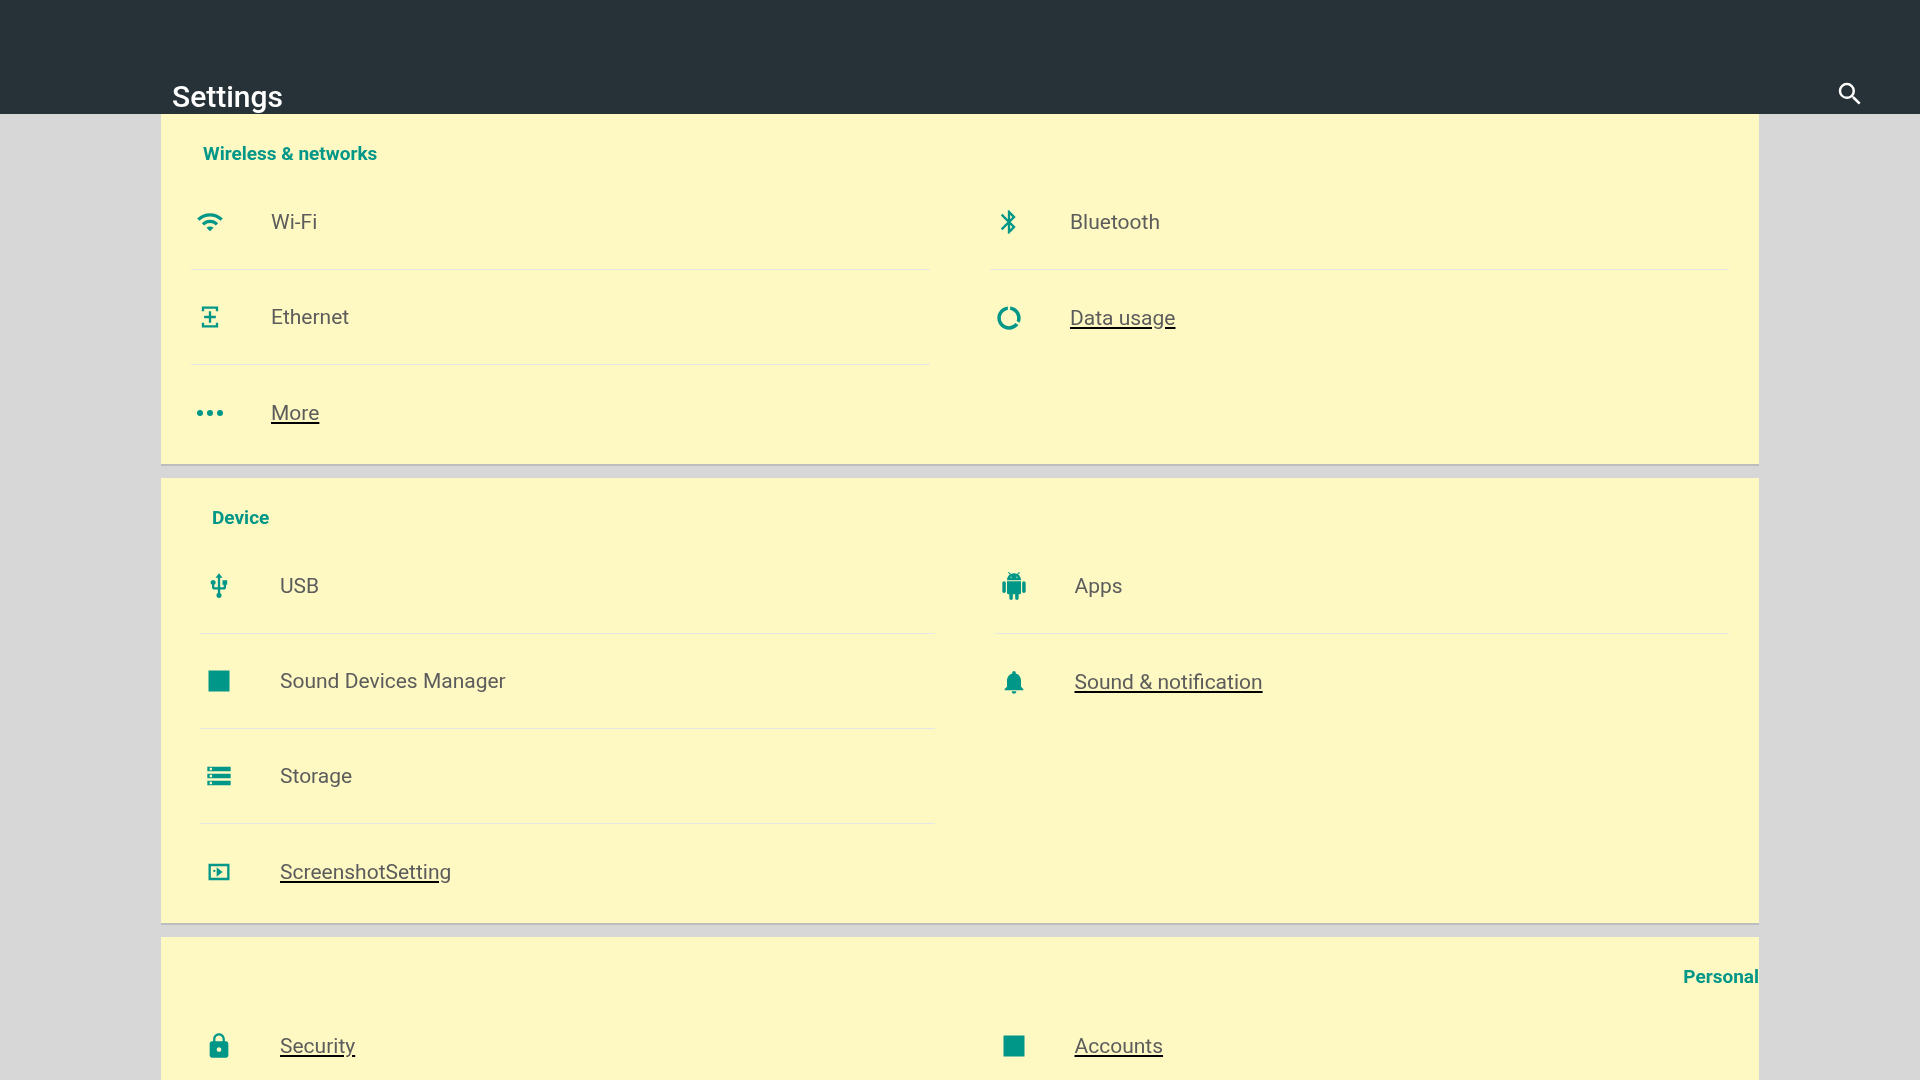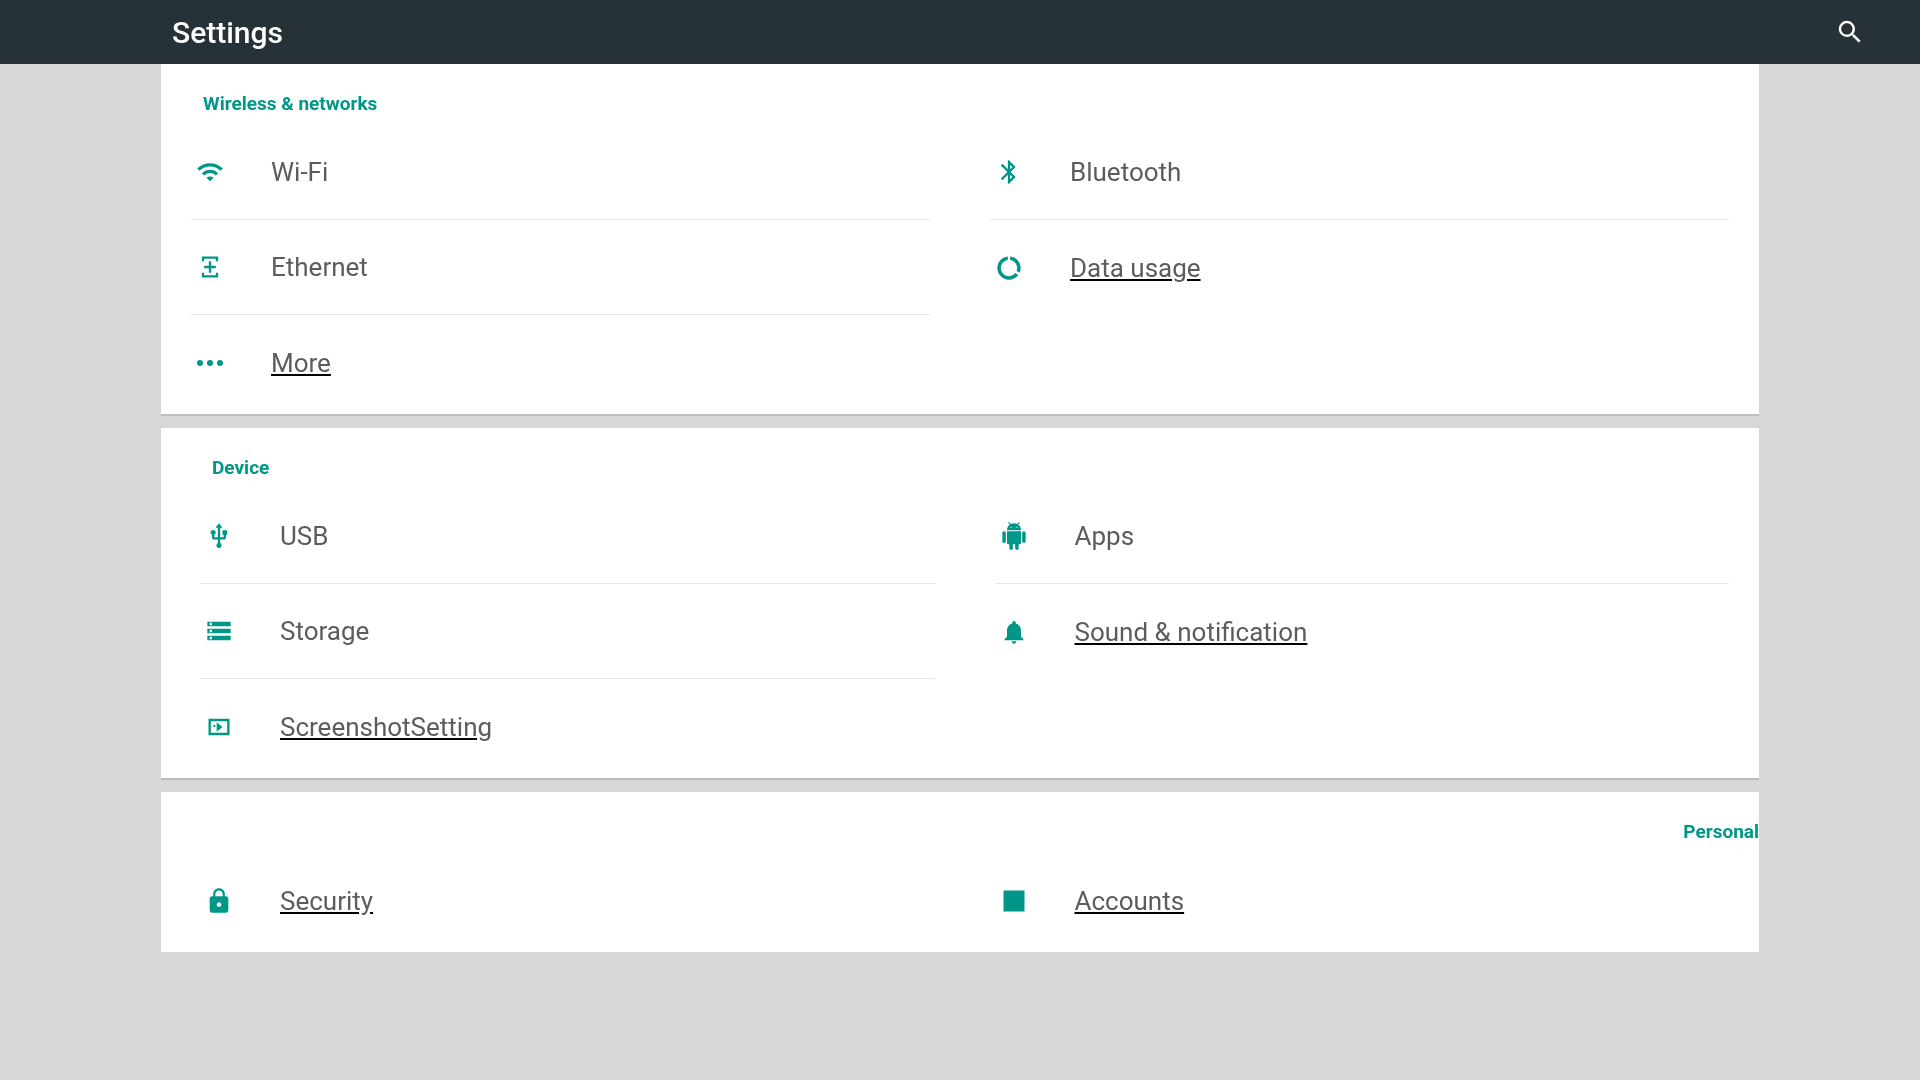--- a/index.html
+++ b/index.html
@@ -3,23 +3,23 @@
 <meta charset="utf-8">
 <style>
   * { box-sizing: border-box; margin: 0; padding: 0; }
   html, body { width: 1920px; height: 1080px; overflow: hidden; }
   body {
     font-family: "Roboto", "Helvetica Neue", Arial, sans-serif;
     background: #d7d7d7;
   }
   .appbar {
     background: #263238;
-    height: 64px;
+    height: 114px;
     display: flex;
-    align-items: center;
+    align-items: flex-end;
     padding: 0 40px 0 172px;
     color: #fff;
   }
   .appbar-title {
     font-size: 30px;
     font-weight: 500;
     flex: 1;
   }
   .appbar-search {
     width: 40px; height: 40px;
@@ -27,21 +27,21 @@
     cursor: pointer;
     margin-right: 10px;
   }
   .appbar-search svg { width: 30px; height: 30px; fill: #fff; }
 
   .content {
     height: calc(1080px - 90px);
     overflow-y: hidden;
   }
   .panel {
-    background: #ffffff;
+    background: #fef9c3;
     width: 1598px;
     margin: 0 auto;
     border-bottom: 2px solid #bdbdbd;
   }
   .panel + .panel { margin-top: 12px; padding-left: 9px; }
   .section-header {
     color: #009688;
     font-size: 19px;
     font-weight: 700;
     padding: 28px 0 10px 42px;
@@ -64,21 +64,21 @@
     padding-left: 4px;
   }
   .row:last-child { border-bottom: none; text-decoration: underline; }
   .row .icon {
     width: 30px; height: 30px;
     margin-right: 46px;
     display: flex; align-items: center; justify-content: center;
   }
   .row .icon svg { width: 28px; height: 28px; fill: #009688; }
   .row .label {
-    font-size: 26px;
+    font-size: 21px;
     color: #5c5c5c;
   }
   .more-dots {
     display: flex; gap: 4px;
   }
   .more-dots span {
     width: 6px; height: 6px; border-radius: 50%; background:#009688;
   }
 </style>
 </head>
@@ -205,20 +205,28 @@
           <span class="icon">
               <svg viewBox="0 0 24 24">
                 <use href="#ic-usb"></use>
               </svg>
             </span>
           <span class="label">USB</span>
         </div>
         <div class="row">
           <span class="icon">
               <svg viewBox="0 0 24 24">
+                <use href="#ic-equalizer"></use>
+              </svg>
+            </span>
+          <span class="label">Sound Devices Manager</span>
+        </div>
+        <div class="row">
+          <span class="icon">
+              <svg viewBox="0 0 24 24">
                 <use href="#ic-storage"></use>
               </svg>
             </span>
           <span class="label">Storage</span>
         </div>
         <div class="row">
           <span class="icon">
               <svg viewBox="0 0 24 24">
                 <use href="#ic-screenshot"></use>
               </svg>

